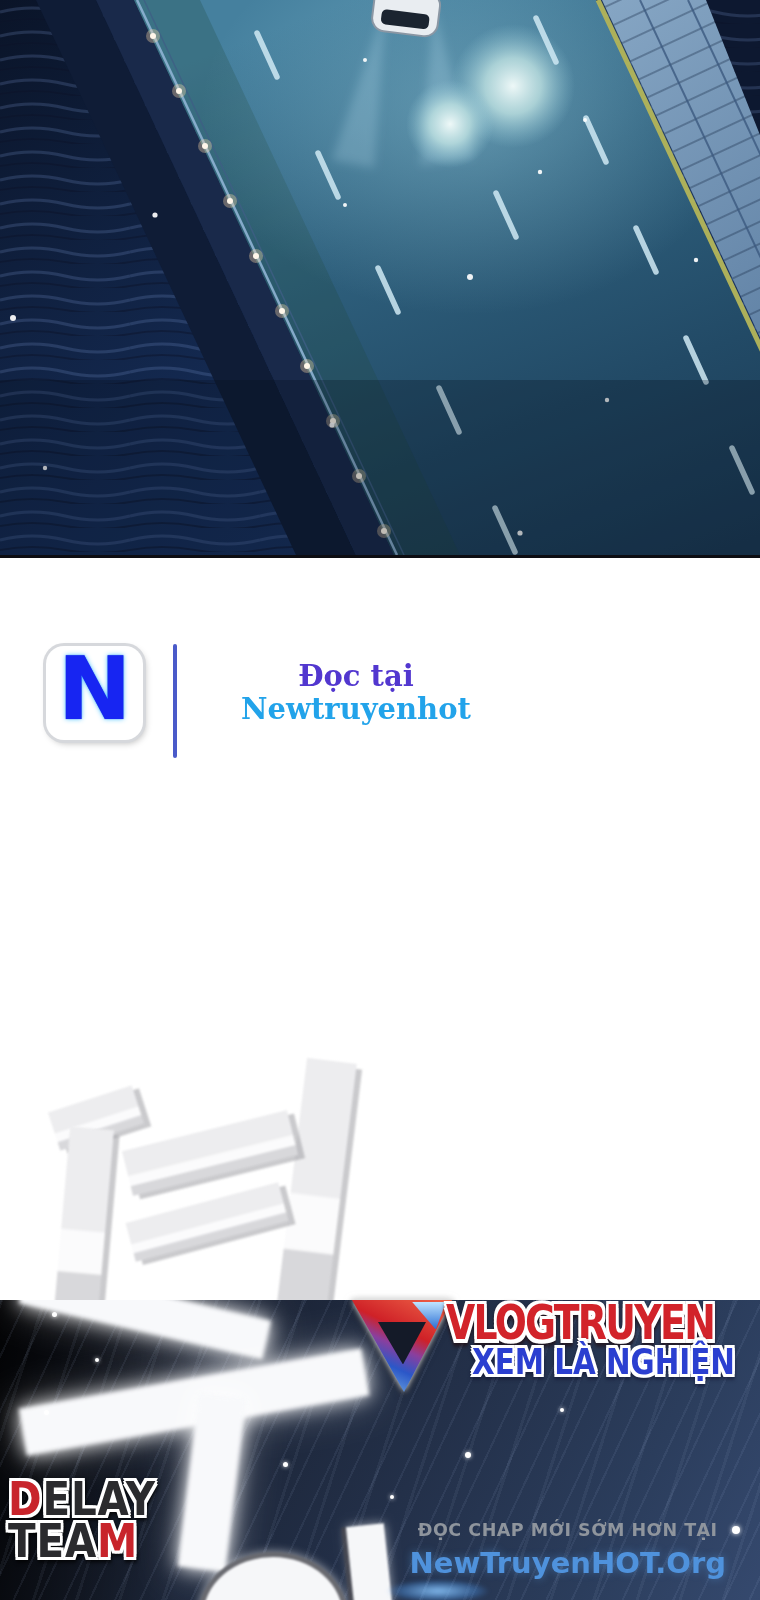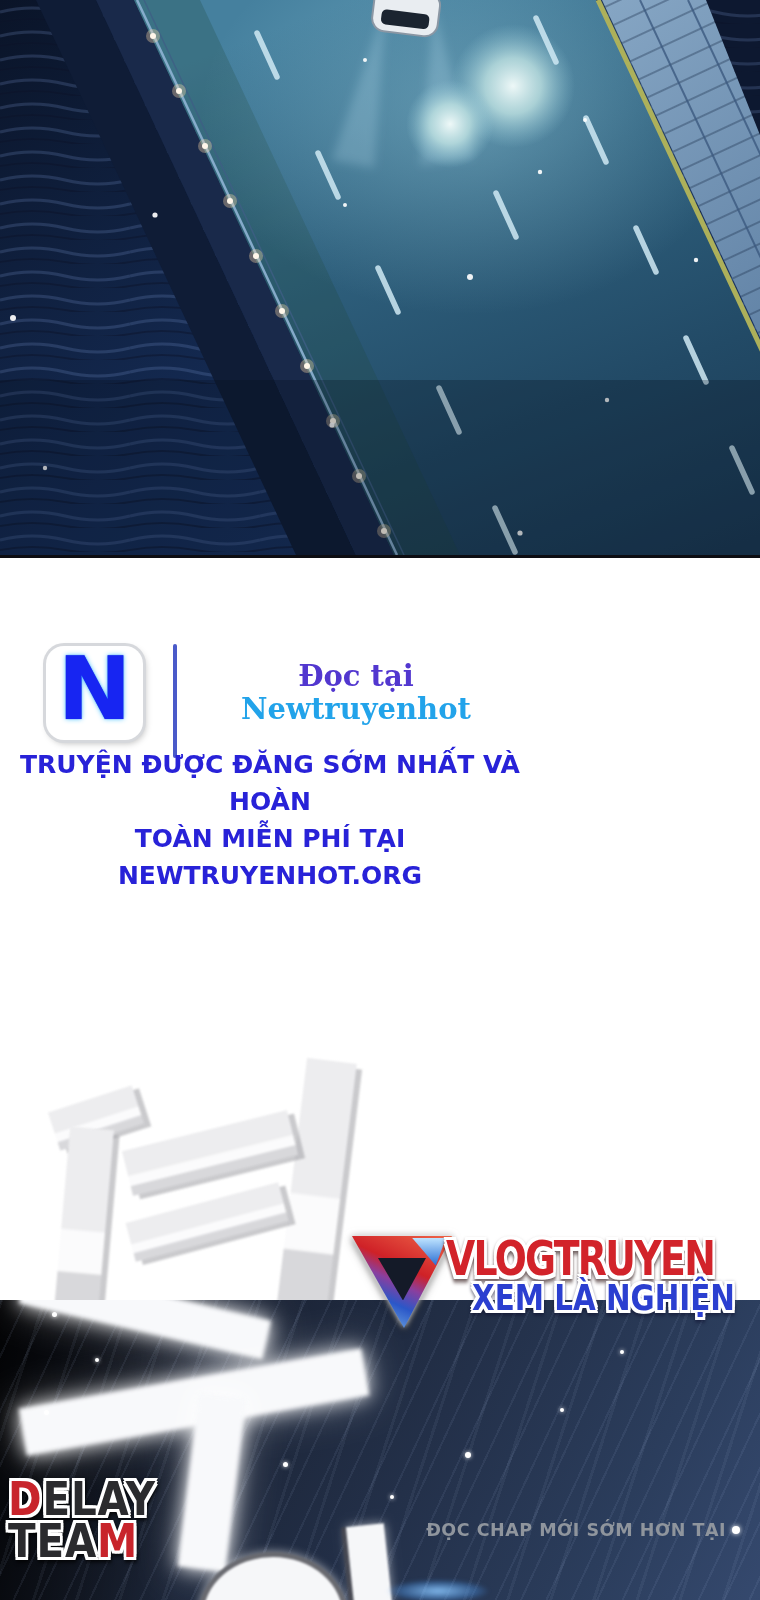--- a/index.html
+++ b/index.html
@@ -37,21 +37,21 @@
     box-shadow:0 0 18px rgba(255,255,255,.9),0 0 40px rgba(255,255,255,.45);}
   .sfx-outlined{position:absolute;background:#f6f7f9;filter:blur(1px);
     box-shadow:0 0 10px rgba(255,255,255,.6);}
   .star{position:absolute;border-radius:50%;background:#fff;box-shadow:0 0 4px rgba(255,255,255,.9);}
   
   .outline-white{
     text-shadow:
       -3px -3px 0 #fff, 3px -3px 0 #fff, -3px 3px 0 #fff, 3px 3px 0 #fff,
       -3px 0 0 #fff, 3px 0 0 #fff, 0 -3px 0 #fff, 0 3px 0 #fff,
       -2px -2px 0 #fff, 2px 2px 0 #fff, 2px -2px 0 #fff, -2px 2px 0 #fff;}
-  .vlog-logo{position:absolute;right:0;top:1228px;width:410px;height:100px;}
+  .vlog-logo{position:absolute;right:0;top:1292px;width:410px;height:100px;}
   .vlog-tri{position:absolute;left:2px;top:8px;width:100px;height:92px;
     filter:drop-shadow(0 0 3px #fff) drop-shadow(0 2px 3px rgba(0,0,0,.6));}
   .vlog-tri .t-outer{position:absolute;left:0;top:0;width:100%;height:100%;
     clip-path:polygon(0 0,100% 0,52% 100%);
     background:linear-gradient(205deg,#f0684a 0%,#cf2127 38%,#8a3f9e 52%,#2b57c8 68%,#8fd0f0 100%);}
   .vlog-tri .t-inner{position:absolute;left:26%;top:24%;width:48%;height:46%;
     clip-path:polygon(0 0,100% 0,52% 100%);background:#141a28;}
   .vlog-tri .t-accent{position:absolute;left:60%;top:2%;width:34%;height:30%;
     clip-path:polygon(0 0,100% 0,70% 100%);background:linear-gradient(180deg,#bfe4ff,#2b6fd4);}
   .vlog-title{position:absolute;left:96px;top:2px;font-size:45px;font-weight:900;color:#d2232a;
@@ -219,24 +219,20 @@
 </div>
 
 <div class="panel-white">
   <div class="nlogo">
     <span>N</span>
   </div>
   <div class="vsep"></div>
   <div class="promo-lines">
     <div><span class="c-purple">Đọc tại </span><span class="c-cyan">Newtruyenhot</span></div>
   </div>
-  <div class="banner">
-    <div>TRUYỆN ĐƯỢC ĐĂNG SỚM NHẤT VÀ HOÀN</div>
-    <div>TOÀN MIỄN PHÍ TẠI NEWTRUYENHOT.ORG</div>
-  </div>
 
   <div class="sfx-gray" style="left:52px;top:540px;width:88px;height:40px;transform:rotate(-18deg);"></div>
   <div class="sfx-gray" style="left:62px;top:570px;width:44px;height:185px;transform:rotate(5deg);"></div>
   <div class="sfx-gray" style="left:292px;top:502px;width:50px;height:245px;transform:rotate(7deg);"></div>
   <div class="sfx-gray" style="left:125px;top:572px;width:170px;height:46px;transform:rotate(-14deg);"></div>
   <div class="sfx-gray" style="left:128px;top:644px;width:158px;height:40px;transform:rotate(-15deg);"></div>
 </div>
 
 <div class="panel-dark">
 
@@ -266,15 +262,16 @@
   <div class="vlog-tag outline-white">XEM LÀ NGHIỆN</div>
 </div>
 
 <div class="delay-logo">
   <div class="outline-white"><span class="dl-red">D</span><span class="dl-dark">ELAY</span></div>
   <div class="outline-white"><span class="dl-dark">TEA</span><span class="dl-red">M</span></div>
 </div>
 
 <div class="footer-box">
   <div class="footer-line1">ĐỌC CHAP MỚI SỚM HƠN TẠI</div>
+  <div class="footer-site">NewTruyenHOT.Org</div>
 </div>
 <div class="footer-dot"></div>
 <div class="bottom-glow"></div>
 
 </body></html>

